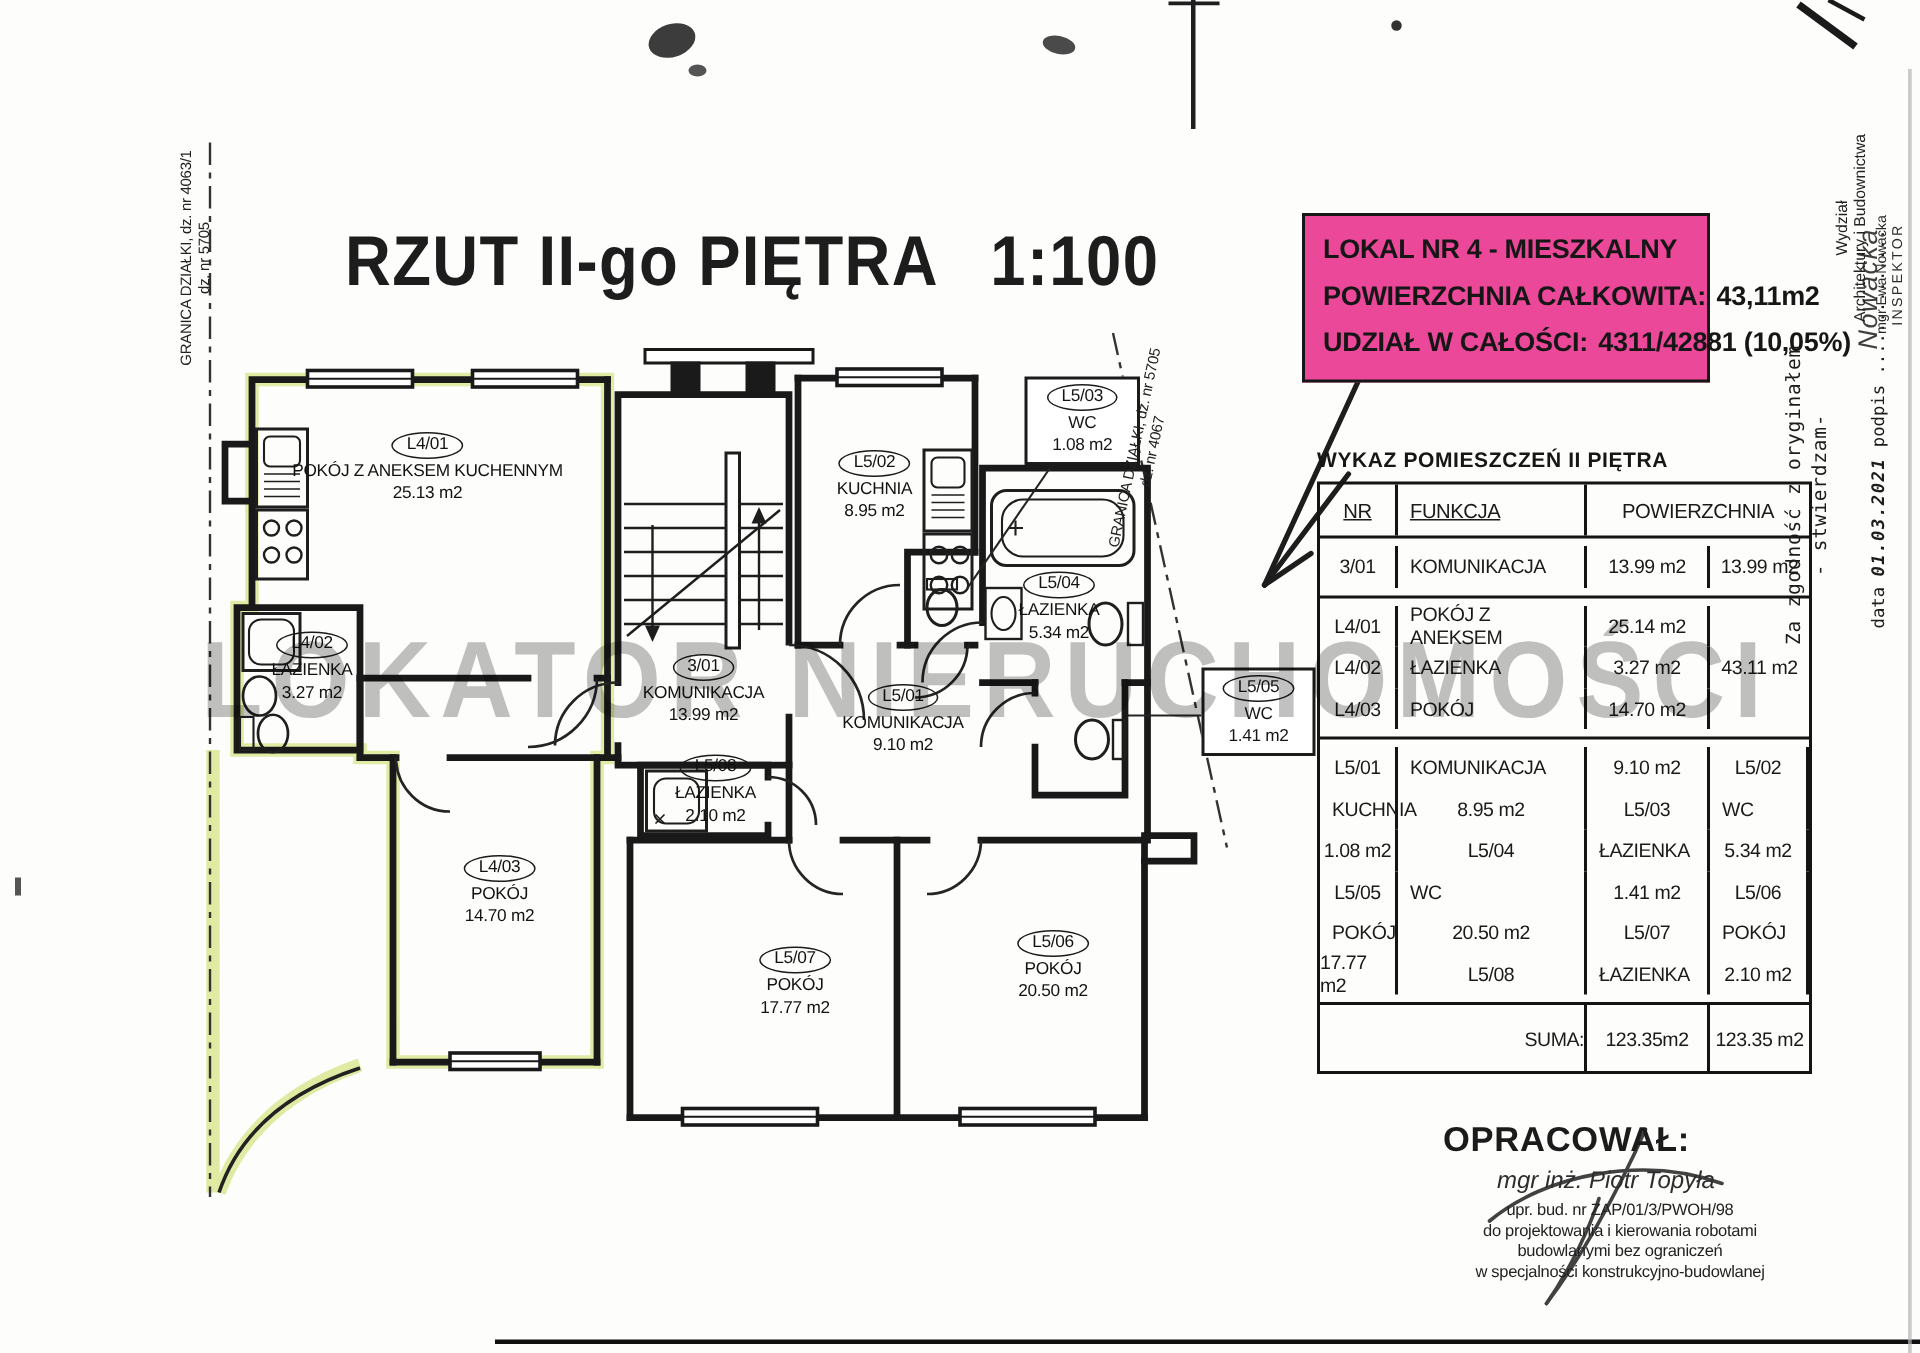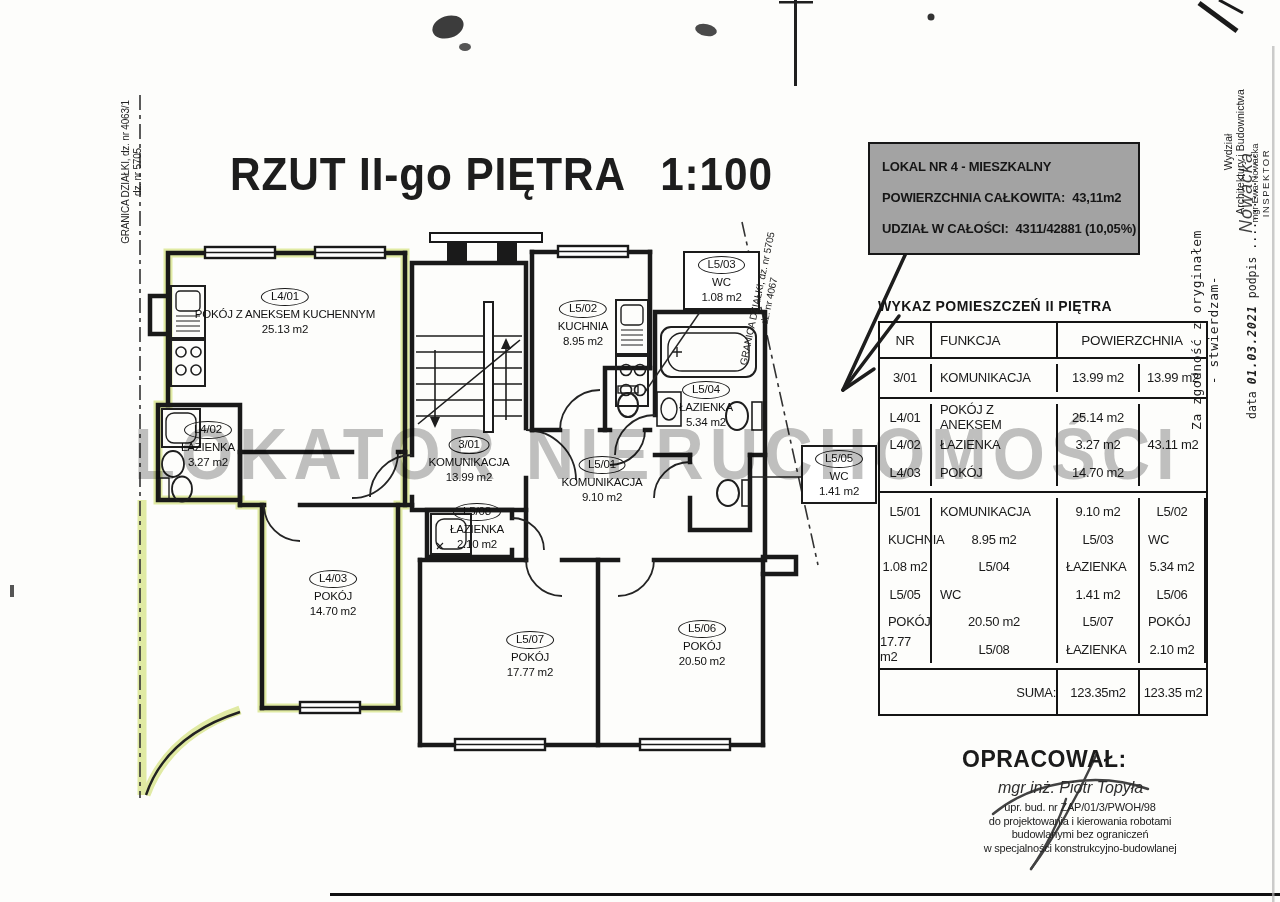--- a/index.html
+++ b/index.html
@@ -8,30 +8,30 @@
     background:#fdfdfb;font-family:"Liberation Sans",sans-serif;color:#161616;
   }
   #page{position:absolute;inset:0;}
   #plan-svg{position:absolute;left:0;top:0;z-index:1;}
   
   .title{position:absolute;left:230px;top:146px;z-index:2;font-size:47px;font-weight:bold;
     letter-spacing:1px;transform:scaleX(.9);transform-origin:left top;white-space:nowrap;color:#1d1d1d;}
   .title .scale{margin-left:38px;}
   
   .infobox{position:absolute;left:868px;top:142px;width:244px;z-index:2;border:2.2px solid #171717;
-    background:#a3a3a3;padding:7px 12px 9px;font-size:13px;font-weight:bold;letter-spacing:-0.2px;line-height:31px;white-space:nowrap;}
+    background:#ec4899;padding:7px 12px 9px;font-size:18px;font-weight:bold;letter-spacing:-0.2px;line-height:31px;white-space:nowrap;}
   .infobox .val{margin-left:7px;}
   
   .tablewrap{position:absolute;left:878px;top:298px;z-index:2;}
   .tbl-title{font-size:14px;font-weight:bold;letter-spacing:.4px;margin-bottom:7px;white-space:nowrap;}
   .tbl{border:2.4px solid #141414;width:326px;background:transparent;font-size:13px;letter-spacing:-0.3px;}
   .thead{display:grid;grid-template-columns:52px 126px 148px;border-bottom:2.4px solid #141414;}
   .thead .td{height:34px;display:flex;align-items:center;justify-content:center;font-size:13.5px;}
   .td{color:#1a1a1a;}
-  .b-r{border-right:2px solid #141414;}
+  .b-r{border-right:2px solid #141414;text-decoration:underline;}
   .grp{display:grid;grid-template-columns:52px 126px 82px 66px;grid-auto-rows:27.5px;padding:5px 0;}
   .g1{border-bottom:2.2px solid #141414;}
   .g2{border-bottom:2.2px solid #141414;}
   .grp .td{display:flex;align-items:center;}
   .c-nr{justify-content:center;border-right:2px solid #141414;}
   .c-fn{padding-left:8px;border-right:2px solid #141414;}
   .c-a1{justify-content:center;border-right:2px solid #141414;}
   .gtot{grid-column:4;display:flex;align-items:center;justify-content:center;}
   .sumrow{display:grid;grid-template-columns:178px 82px 66px;border-top:2.4px solid #141414;height:44px;}
   .sumrow .td{display:flex;align-items:center;}

